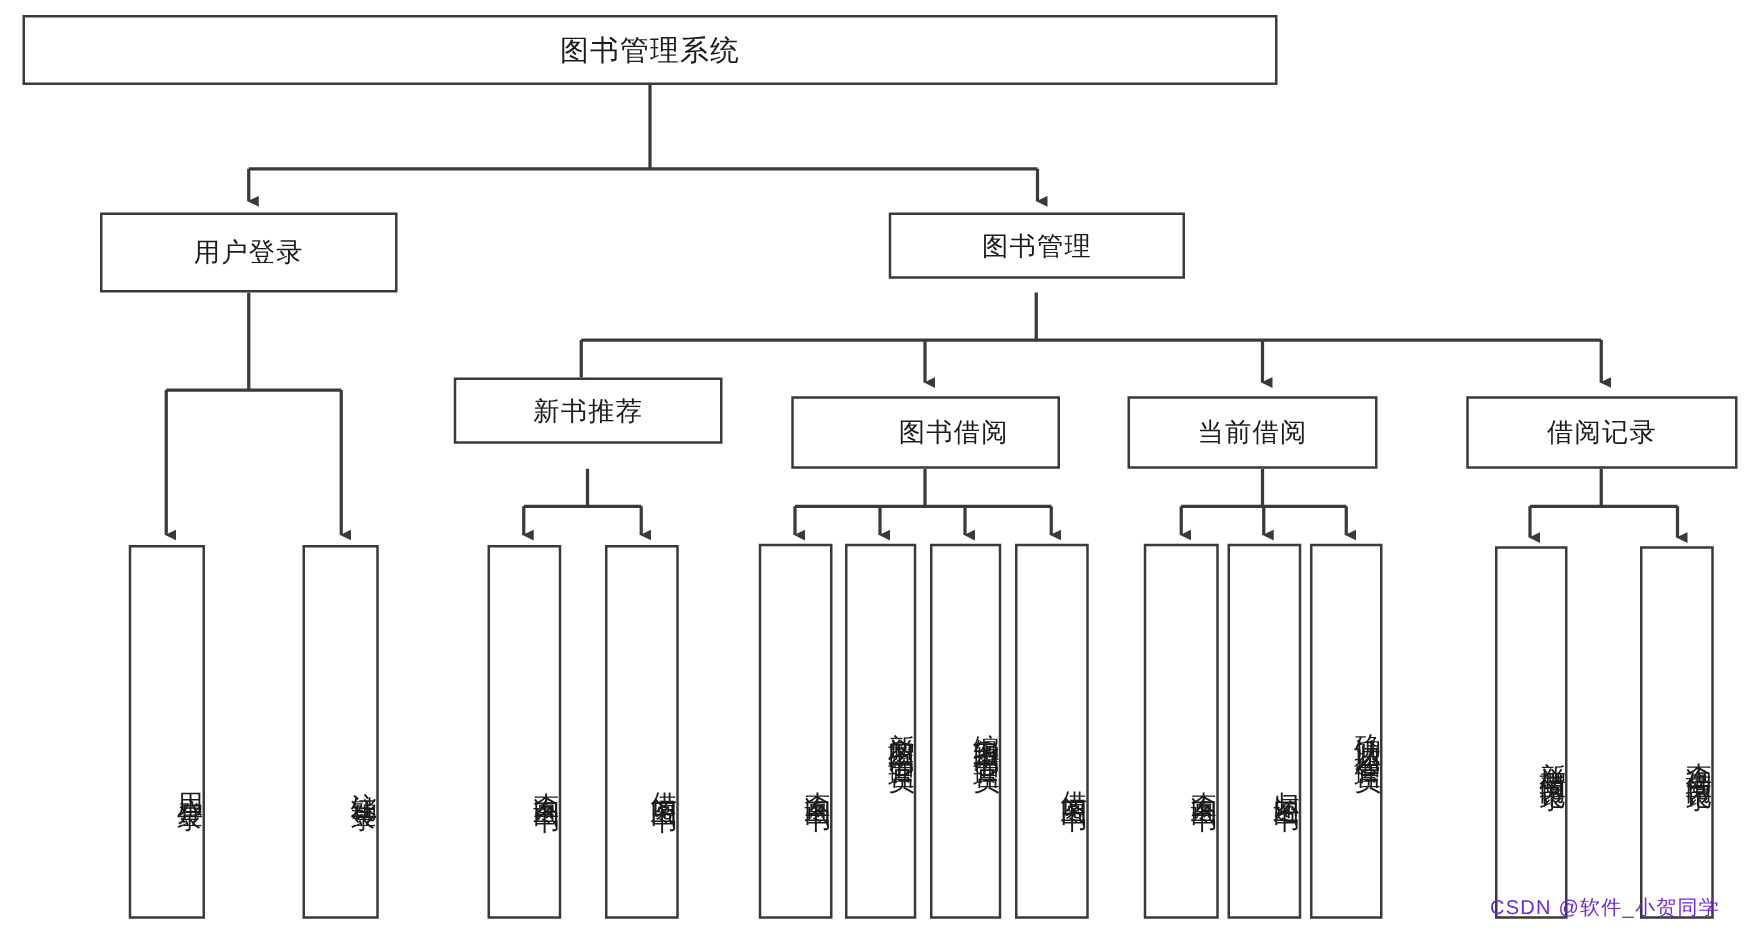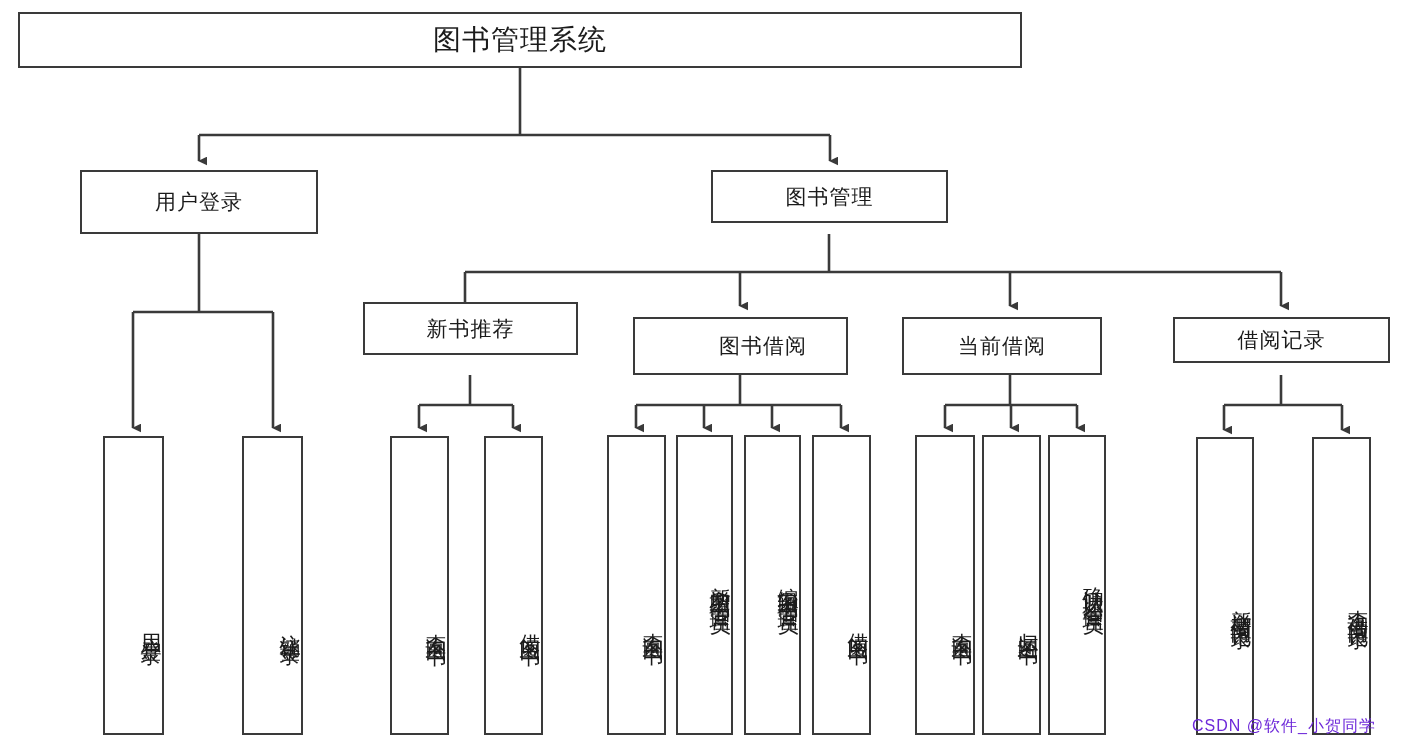--- a/index.html
+++ b/index.html
@@ -33,21 +33,21 @@
     display: flex;
     align-items: center;
     justify-content: center;
     color: #1b1b1b;
     letter-spacing: 1px;
   }
   .node.horiz {
     font-size: 21px;
   }
   .node.root {
-    font-size: 28px;
+    font-size: 23px;
   }
   .node.vert {
     writing-mode: vertical-rl;
     text-orientation: upright;
     font-size: 21px;
     letter-spacing: 4px;
     padding-top: 10px;
     align-items: flex-start;
     justify-content: center;
     line-height: 1.05;
@@ -124,21 +124,21 @@
   <div class="node horiz" style="left:80px; top:170px; width:238px; height:64px;">用户登录</div>
 
   <div class="node horiz" style="left:711px; top:170px; width:237px; height:53px;">图书管理</div>
 
   <div class="node horiz" style="left:363px; top:302px; width:215px; height:53px;">新书推荐</div>
 
   <div class="node horiz" style="left:633px; top:317px; width:215px; height:58px;padding-left:45px;">图书借阅</div>
 
   <div class="node horiz" style="left:902px; top:317px; width:200px; height:58px;">当前借阅</div>
 
-  <div class="node horiz" style="left:1173px; top:317px; width:217px; height:46px;">借阅记录</div>
+  <div class="node horiz" style="left:1173px; top:317px; width:217px; height:58px;">借阅记录</div>
 
   <div class="node vert" style="left:103px; top:436px; width:61px; height:299px; padding-top:78px;">用户登录</div>
 
   <div class="node vert" style="left:242px; top:436px; width:61px; height:299px; padding-top:78px;">注销登录</div>
 
   <div class="node vert" style="left:390px; top:436px; width:59px; height:299px; padding-top:78px;">查询图书</div>
 
   <div class="node vert" style="left:484px; top:436px; width:59px; height:299px; padding-top:78px;">借阅图书</div>
 
   <div class="node vert" style="left:607px; top:435px; width:59px; height:300px; padding-top:78px;">查询图书</div>

